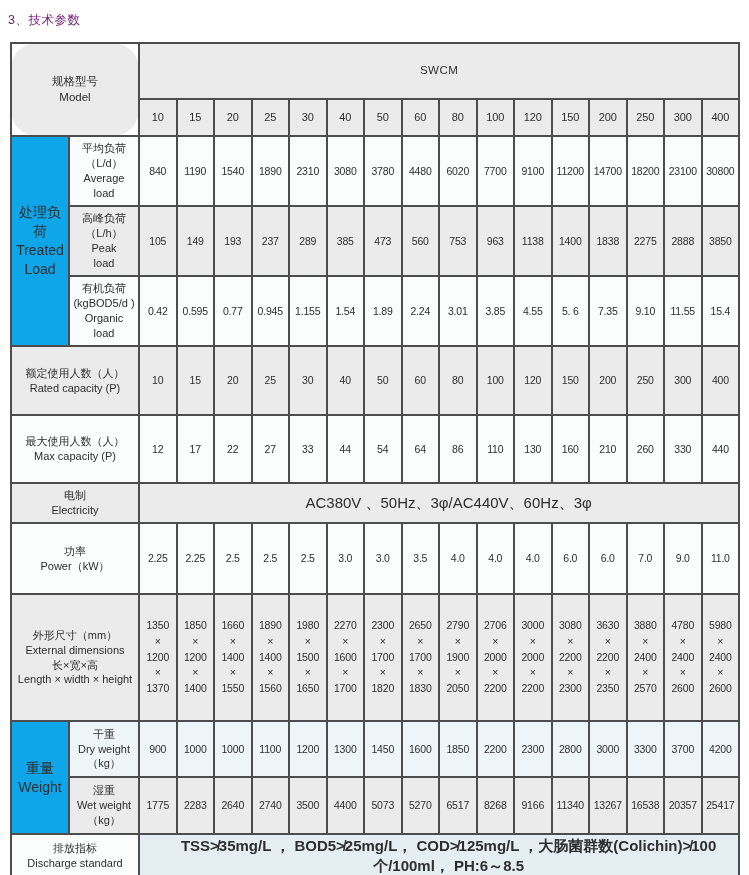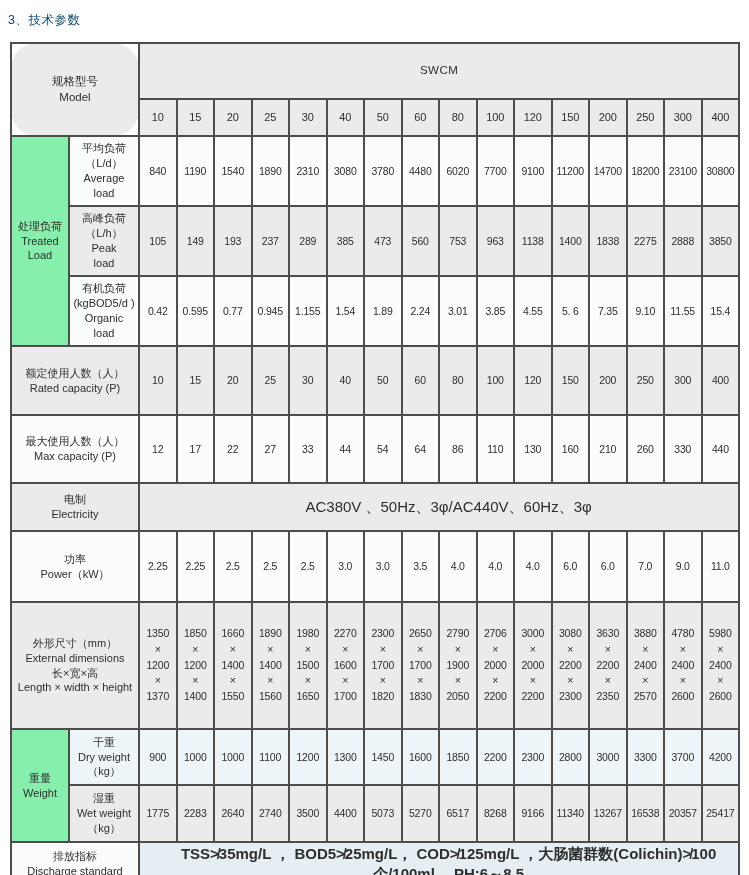--- a/index.html
+++ b/index.html
@@ -1,39 +1,39 @@
 <!DOCTYPE html>
 <html><head>
 <meta charset="utf-8">
 <style>
   * { margin:0; padding:0; box-sizing:border-box; }
   html,body { width:749px; height:875px; background:#ffffff;
     font-family:"Liberation Sans", sans-serif; color:#333; }
   .page { position:relative; width:749px; height:875px; background:#fff; overflow:hidden; }
-  .section-title { position:absolute; left:8px; top:12px; font-size:12.5px; color:#0c4a6e; letter-spacing:0.5px; }
+  .section-title { position:absolute; left:8px; top:12px; font-size:12.5px; color:#701a75; letter-spacing:0.5px; }
   .tbl-wrap { position:absolute; left:10px; top:42px; }
   table { border-collapse:collapse; table-layout:fixed; width:729px; }
   td { border:2px solid #4d4d4d; text-align:center; vertical-align:middle;
        font-size:10.5px; color:#2e2e2e; padding:1px; overflow:hidden;
        background:#fbfcfc; line-height:1.35; letter-spacing:-0.2px; }
   td.lbl { font-size:11px; letter-spacing:0; }
   td.shaded { background:#ebebeb; }
   td.tintblue { background:#eef5f8; }
   td.tintblue2 { background:#e4eef3;font-weight:bold; }
-  td.group { background:#86efac; font-size:11px; letter-spacing:0; }
+  td.group { background:#0ea5e9; font-size:14px; letter-spacing:0; }
   td.series { text-align:center; font-size:11.5px; background:#ebebeb; letter-spacing:0.5px; }
   td.corner { background:#ebebeb; font-size:11.5px;border-radius:26px; }
   td.model { background:#ebebeb; font-size:11px; }
   td.spanval { font-size:15px; letter-spacing:0;padding-left:20px; }
   tr#row-header1 { height:56px; }
   tr#row-header2 { height:37px; }
   tr#row-average_load, tr#row-peak_load, tr#row-organic_load { height:70px; }
   tr#row-rated_capacity { height:69px; }
   tr#row-max_capacity { height:68px; }
-  tr#row-electricity { height:48px; }
+  tr#row-electricity { height:40px; }
   tr#row-power { height:71px; }
   tr#row-dimensions { height:127px; }
   tr#row-dimensions td.val { line-height:1.5; font-size:10.5px; }
   tr#row-dry_weight { height:56px; }
   tr#row-wet_weight { height:57px; }
   tr#row-discharge { height:35px; }
 </style>
 </head>
 <body>
 

